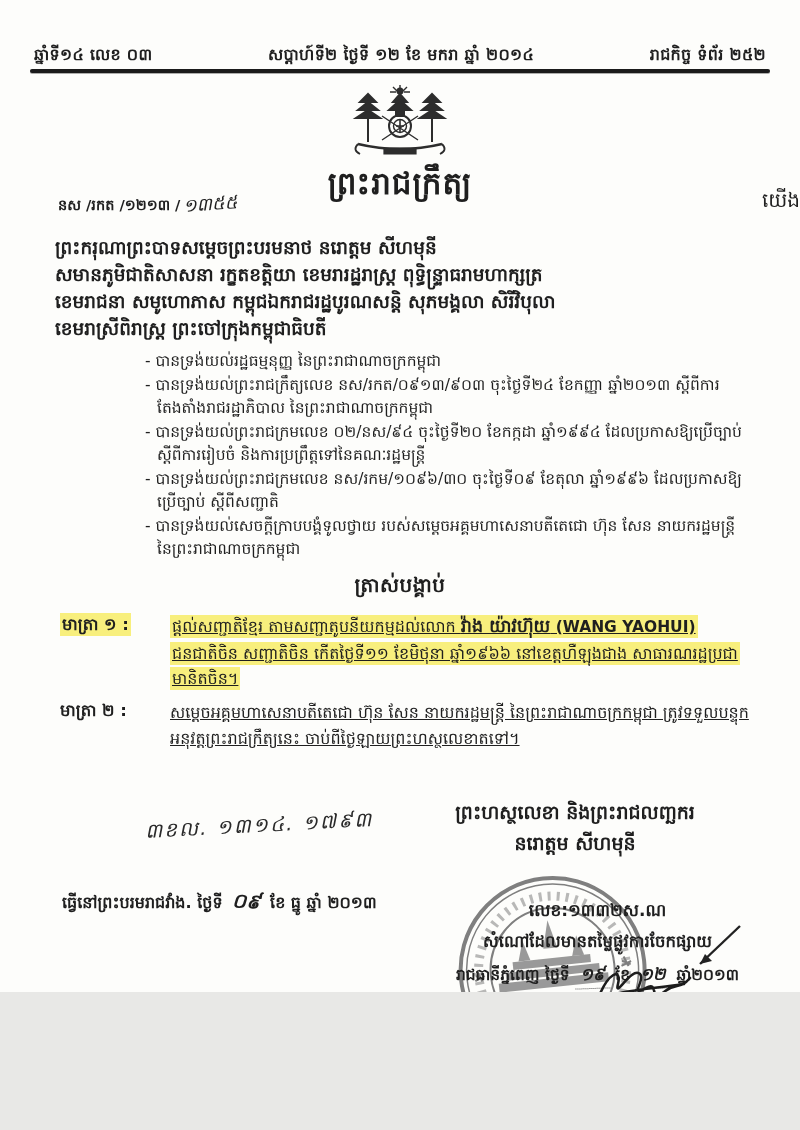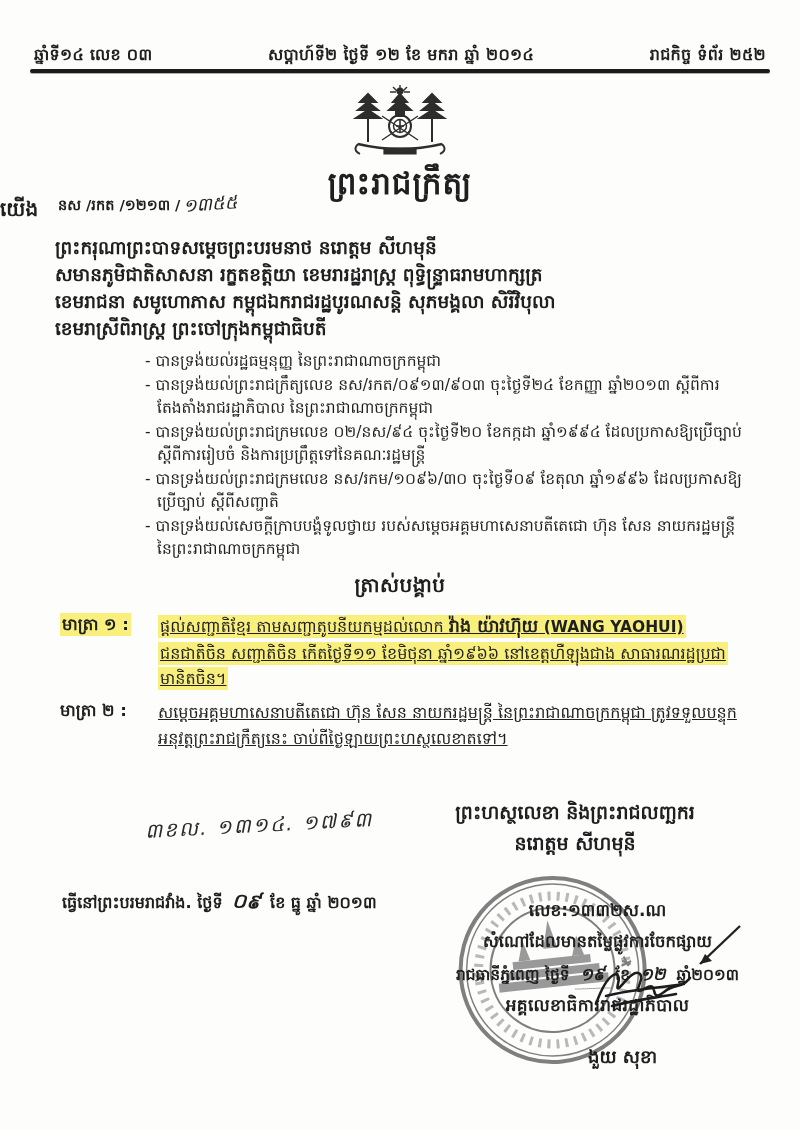--- a/index.html
+++ b/index.html
@@ -1,38 +1,38 @@
 <!DOCTYPE html>
 <html><head>
 <meta charset="utf-8">
 <style>
   html,body{margin:0;padding:0;background:#e8e8e6;}
   .page{
-    position:relative;width:800px;height:1130px;margin:0 auto;
+    position:relative;width:800px;height:992px;margin:0 auto;
     background:#fdfdfb;overflow:hidden;color:#1f1f1f;
     font-family:"DejaVu Sans",sans-serif;
   }
   
   .masthead-bar{
     position:absolute;top:44px;left:34px;right:34px;
     display:flex;justify-content:space-between;align-items:baseline;
     font-weight:bold;font-size:16px;letter-spacing:.3px;
   }
   .masthead-rule{
     position:absolute;top:69px;left:30px;right:30px;height:4px;
     background:#1b1b1b;border-radius:2px;box-shadow:0 1px 0 rgba(27,27,27,.35);
   }
   .emblem{position:absolute;top:84px;left:50%;transform:translateX(-50%);}
   .doc-title{
     position:absolute;top:164px;left:0;width:100%;text-align:center;
     font-size:31px;font-weight:bold;letter-spacing:1px;
   }
   .doc-subtitle{
-    position:absolute;top:196px;left:0;width:100%;text-align:left;
-    font-size:20px;font-weight:bold;
+    position:absolute;top:187px;left:0;width:100%;text-align:right;
+    font-size:20px;font-weight:normal;
   }
   .ref-number{
     position:absolute;top:192px;left:58px;font-size:14.5px;font-weight:bold;
     white-space:nowrap;
   }
   .ref-hand{
     display:inline-block;font-weight:normal;font-size:18px;
     transform:rotate(-4deg);margin-left:3px;font-style:italic;
   }
   
@@ -45,21 +45,21 @@
     position:absolute;top:350px;left:145px;right:52px;
     font-size:15.5px;line-height:23.5px;
   }
   .preamble-item{padding-left:12px;text-indent:-12px;}
   
   .proclaim{
     position:absolute;top:572px;left:0;width:100%;text-align:center;
     font-size:20px;font-weight:bold;letter-spacing:.5px;
   }
   
-  .article{position:absolute;left:60px;right:50px;display:flex;gap:10px;}
+  .article{position:absolute;left:60px;right:50px;display:flex;gap:22px;}
   .article .label{flex:0 0 88px;font-weight:bold;font-size:16.5px;white-space:nowrap;}
   .article .body{flex:1;font-size:16px;line-height:25.5px;text-align:left;text-decoration:underline;}
   .article1{top:614px;}
   .article2{top:700px;}
   .hl{
     background:var(--highlight,#f8ef7d);
     -webkit-box-decoration-break:clone;box-decoration-break:clone;
     padding:2px 2px;
   }
   .person-name{font-weight:bold;font-size:17.5px;}

